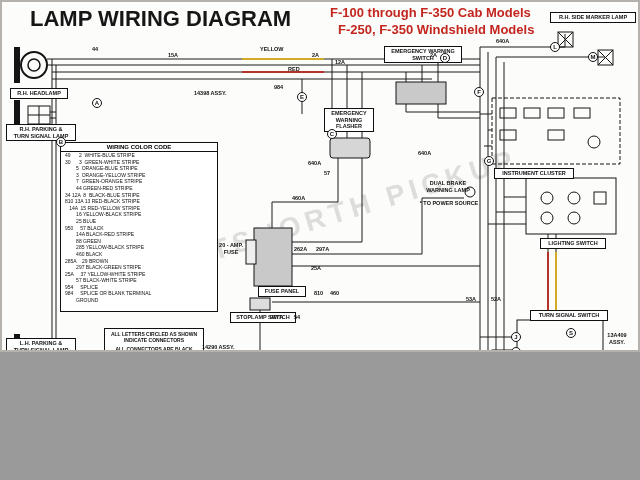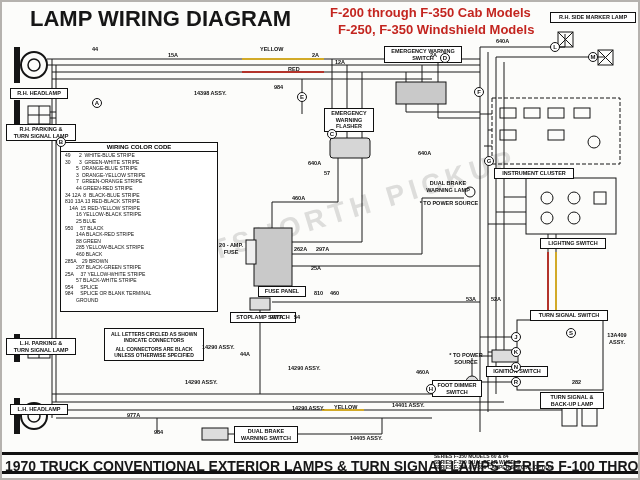--- a/index.html
+++ b/index.html
@@ -1,17 +1,17 @@
 <!DOCTYPE html>
 <html><head>
 <meta charset="utf-8">
 <style>
   *{margin:0;padding:0;box-sizing:border-box}
   html,body{background:#9a9a9a;font-family:"Liberation Sans",sans-serif}
-  #stage{position:relative;width:640px;height:480px;background:#fcfcfa;overflow:hidden;border:2px solid #b5b2ae}
+  #stage{position:relative;width:640px;height:352px;background:#fcfcfa;overflow:hidden;border:2px solid #b5b2ae}
   
   #header{position:absolute;left:0;top:0;width:640px;height:40px}
   #page-title{position:absolute;left:28px;top:4px;font-size:22px;font-weight:bold;color:#161616;letter-spacing:0px;white-space:nowrap}
   .red-text{position:absolute;font-size:13px;font-weight:bold;white-space:nowrap}
   #model-line-1{left:328px;top:3px}
   #model-line-2{left:336px;top:20px}
   
   #diagram-svg{position:absolute;left:0;top:0}
   
   #watermark{position:absolute;left:30px;top:200px;width:580px;text-align:center;transform:rotate(-17deg);font-size:28px;font-weight:bold;letter-spacing:5px;color:rgba(150,150,150,.30);pointer-events:none;white-space:nowrap}
@@ -35,21 +35,21 @@
   #footer-notes{position:absolute;left:432px;top:452px}
   .footer-note{font-size:5px;line-height:5.6px;font-weight:bold;color:#181818;white-space:nowrap}
 </style>
 </head>
 <body>
 
 <div id="stage">
 
   <div id="header">
     <div id="page-title">LAMP WIRING DIAGRAM</div>
-    <div id="model-line-1" class="red-text" style="color: rgb(195, 37, 31);">F-200 through F-350 Cab Models</div>
+    <div id="model-line-1" class="red-text" style="color: rgb(195, 37, 31);">F-100 through F-350 Cab Models</div>
     <div id="model-line-2" class="red-text" style="color: rgb(195, 37, 31);">F-250, F-350 Windshield Models</div>
   </div>
 
   <div id="watermark">POINTSNORTH PICKUP</div>
 
   <svg id="diagram-svg" width="640" height="480" viewBox="0 0 640 480">
 
     <g fill="#141414">
       <rect x="12" y="45" width="6" height="36"></rect>
       <rect x="12" y="98" width="6" height="28"></rect>

